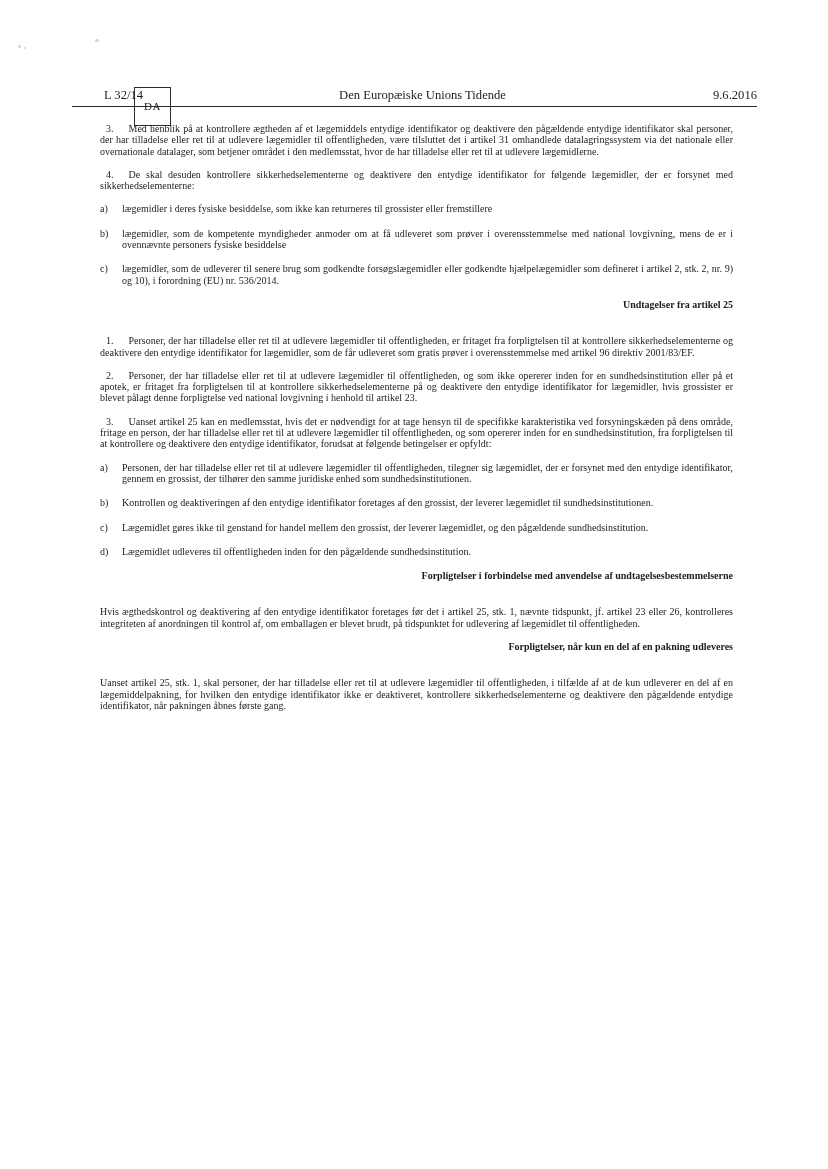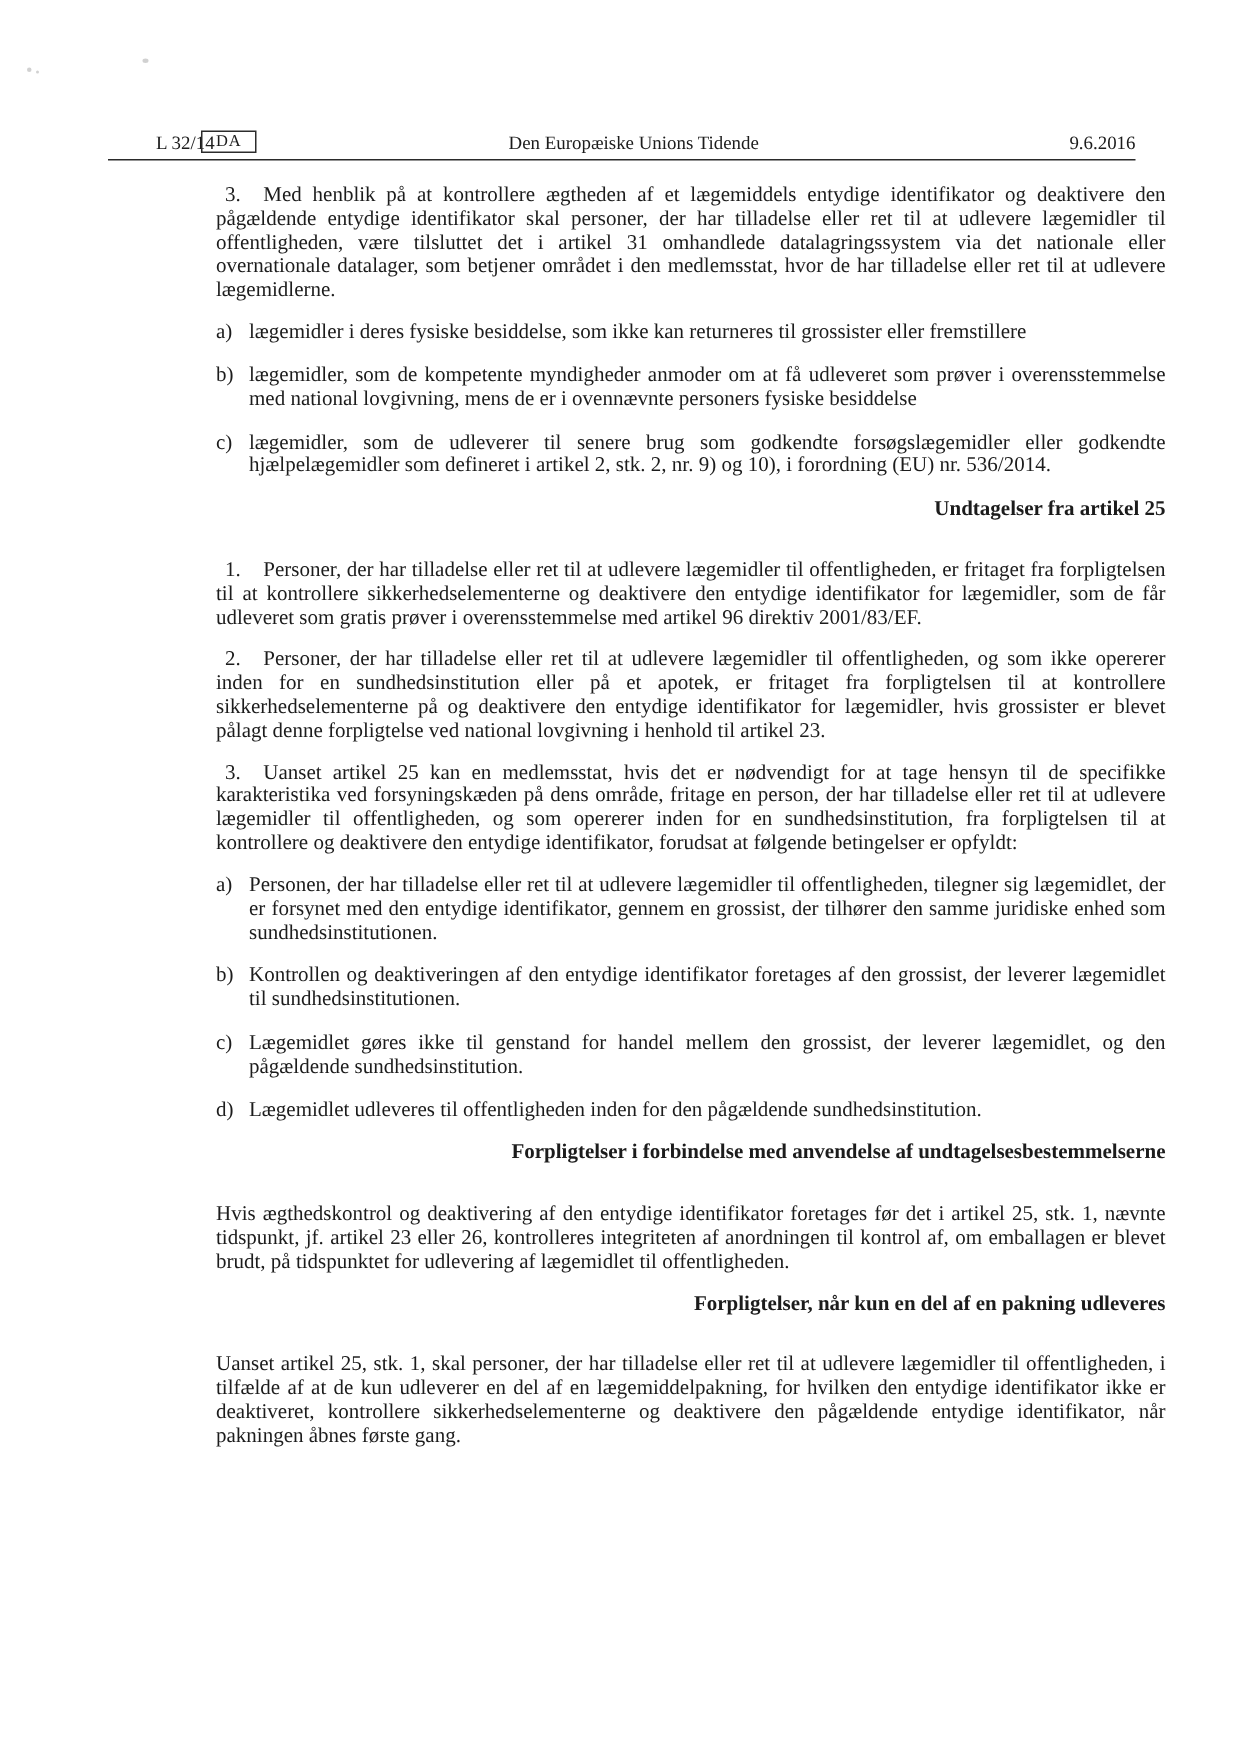--- a/index.html
+++ b/index.html
@@ -46,21 +46,21 @@
     position: absolute;
     left: 0;
     top: 0;
     margin-left: 32px;
   }
   .lang-box {
     position: absolute;
     left: 62px;
     top: -1px;
     border: 1px solid #2c2c2c;
-    padding: 0 9px;
+    padding: 12px 9px;
     font-size: 11px;
     line-height: 13px;
     letter-spacing: 0.5px;
   }
   .h-center {
     position: absolute;
     left: 16px;
     right: 0;
     top: 0;
     text-align: center;
@@ -78,24 +78,23 @@
     width: 685px;
     border-top: 1.2px solid #2a2a2a;
   }
 
   
   .content {
     position: absolute;
     top: 123px;
     left: 100px;
     width: 633px;
-    font-size: 14px;
+    font-size: 10px;
     line-height: 1.13;
     text-align: justify;
-    margin-left: 44px;
   }
   .para {
     margin: 0 0 12px 0;
     text-align: justify;
   }
   .para.numbered {
     text-indent: 6px;
   }
   .num {
     margin-right: 15px;
@@ -142,20 +141,21 @@
     <span class="lang-box">DA</span>
     <div class="h-center">Den Europæiske Unions Tidende</div>
     <span class="h-right">9.6.2016</span>
   </header>
   <div class="rule"></div>
 
   <main class="content">
 
     <p class="para numbered"><span class="num">3.</span><span>Med henblik på at kontrollere ægtheden af et lægemiddels entydige identifikator og deaktivere den pågældende entydige identifikator skal personer, der har tilladelse eller ret til at udlevere lægemidler til offentligheden, være tilsluttet det i artikel 31 omhandlede datalagringssystem via det nationale eller overnationale datalager, som betjener området i den medlemsstat, hvor de har tilladelse eller ret til at udlevere lægemidlerne.</span></p>
 
+    <p class="para numbered"><span class="num">4.</span><span>De skal desuden kontrollere sikkerhedselementerne og deaktivere den entydige identifikator for følgende lægemidler, der er forsynet med sikkerhedselementerne:</span></p>
 
     <div class="list-item">
       <span class="marker">a)</span>
       <span class="li-text">lægemidler i deres fysiske besiddelse, som ikke kan returneres til grossister eller fremstillere</span>
     </div>
 
     <div class="list-item">
       <span class="marker">b)</span>
       <span class="li-text">lægemidler, som de kompetente myndigheder anmoder om at få udleveret som prøver i overensstemmelse med national lovgivning, mens de er i ovennævnte personers fysiske besiddelse</span>
     </div>

